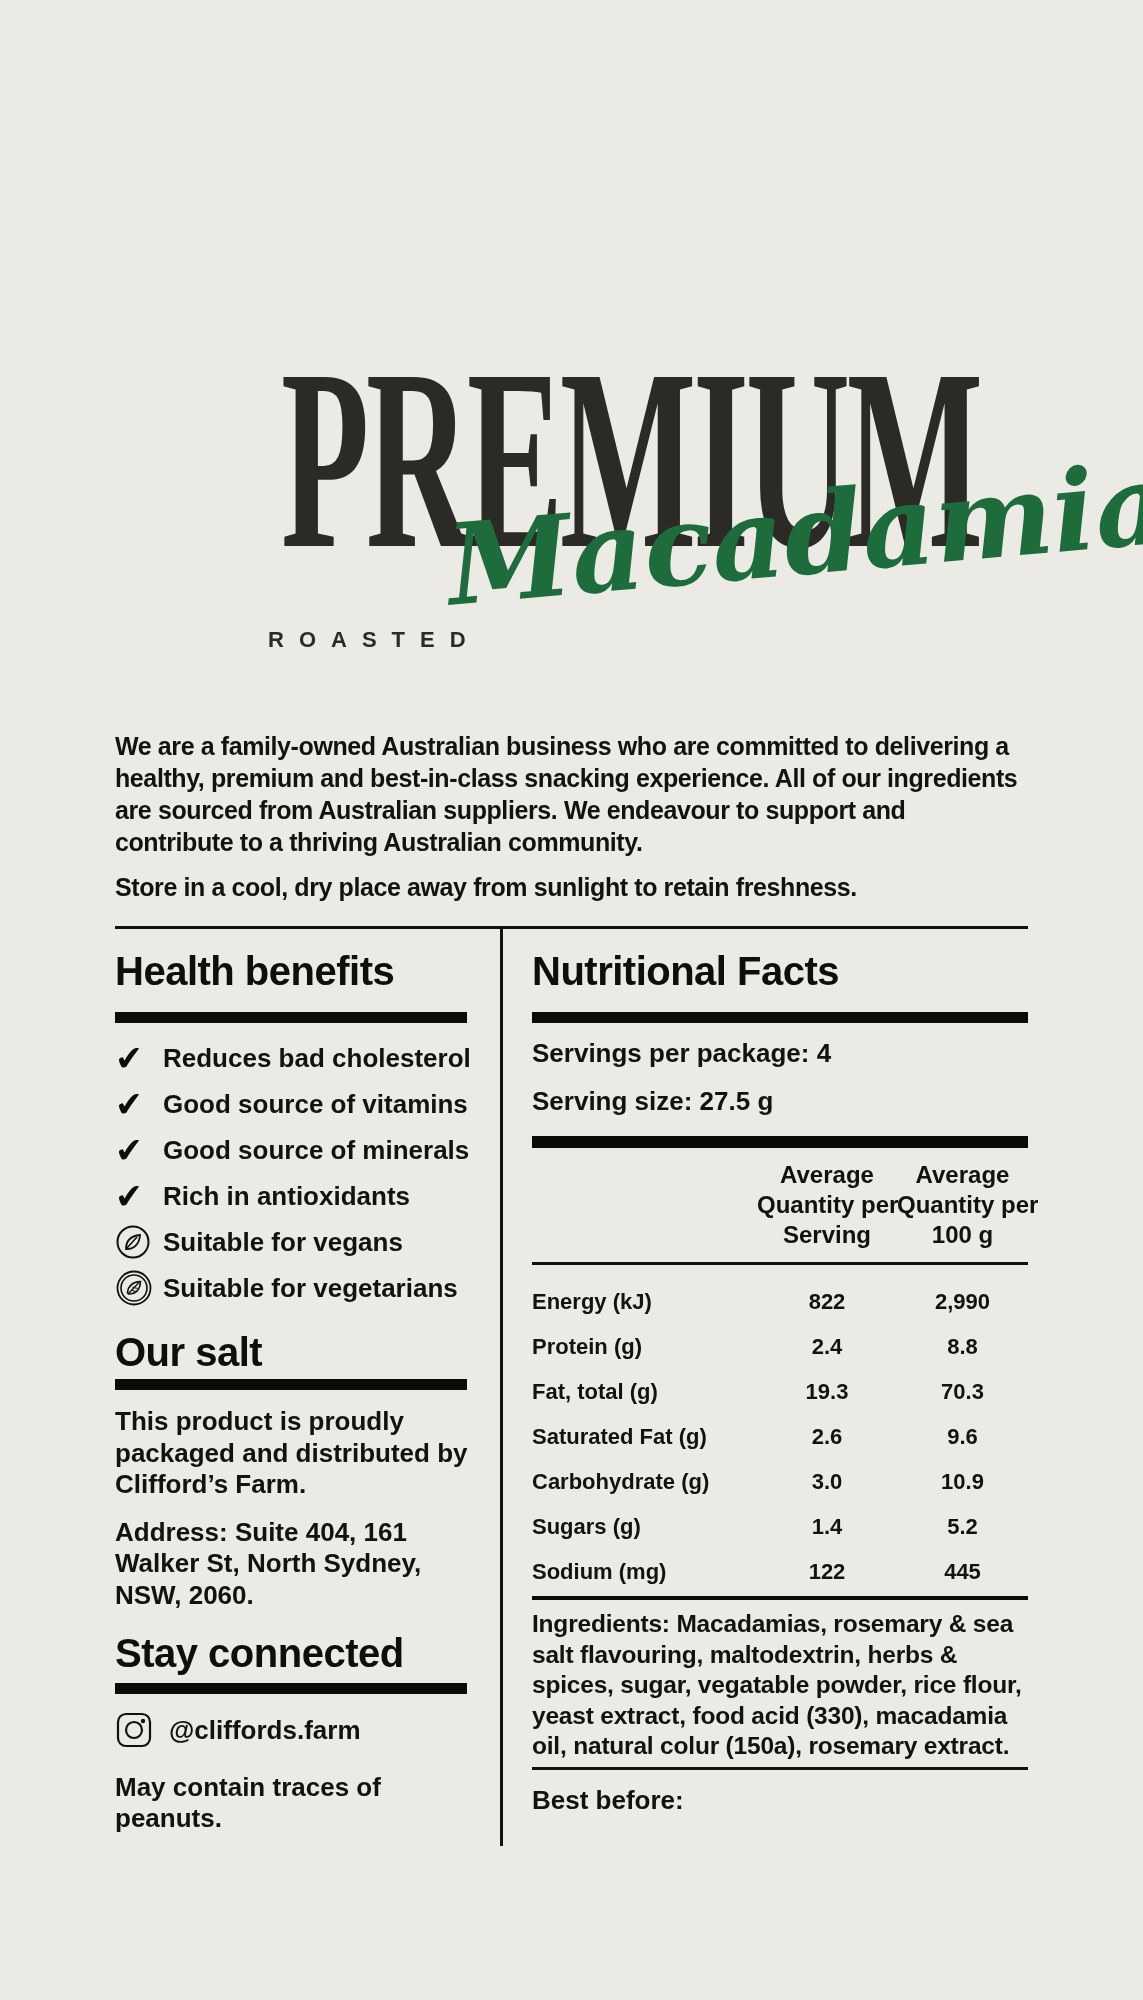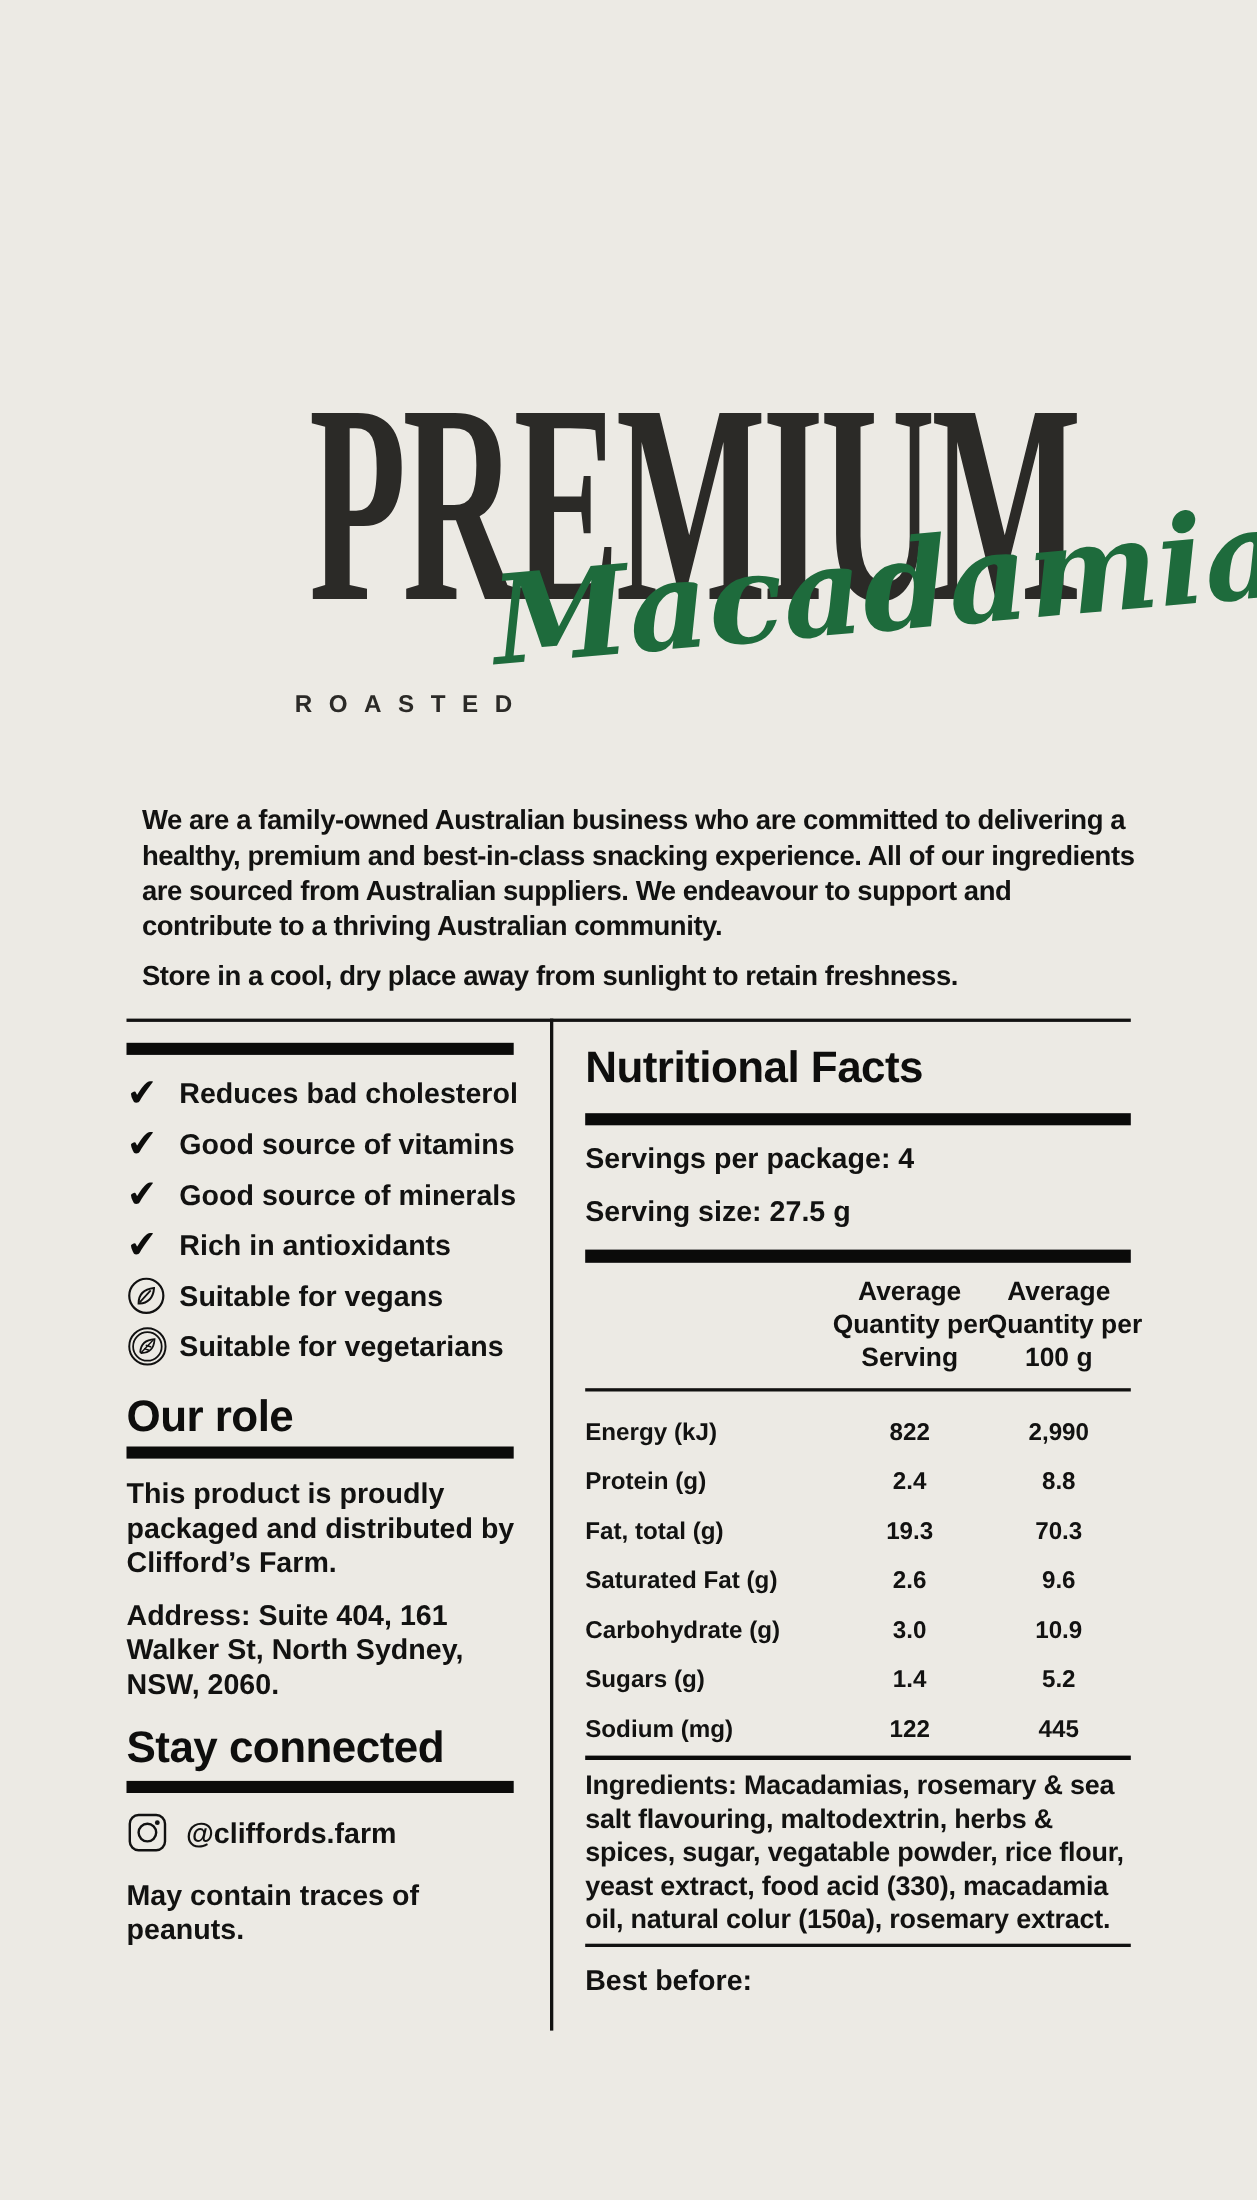--- a/index.html
+++ b/index.html
@@ -24,21 +24,21 @@
     white-space:nowrap;z-index:1;
   }
   .macadamia{
     position:absolute;left:448px;top:488px;
     font-family:"DejaVu Serif","Liberation Serif",serif;
     font-style:italic;font-weight:bold;font-size:112px;line-height:1.4;
     color:#1E6B3C;transform:rotate(-5deg);transform-origin:center left;
     white-space:nowrap;z-index:2;
   }
   
-  .intro{position:absolute;left:129px;top:730px;width:915px;}
+  .intro{position:absolute;left:115px;top:730px;width:915px;}
   .intro p{
     margin:0;font-size:25px;font-weight:bold;line-height:32px;
     letter-spacing:-0.4px;color:#121211;
   }
   .intro p.storage{margin-top:13px;}
   
   .rule-top{position:absolute;left:115px;top:926px;width:913px;height:3px;background:#121211;}
   .v-divider{position:absolute;left:500px;top:926px;width:3px;height:920px;background:#121211;}
   
   h2{margin:0;font-size:40px;line-height:42px;font-weight:bold;color:#0e0e0d;letter-spacing:-0.5px;}
@@ -101,20 +101,21 @@
 
   <section class="intro">
     <p>We are a family-owned Australian business who are committed to delivering a healthy, premium and best-in-class snacking experience. All of our ingredients are sourced from Australian suppliers. We endeavour to support and contribute to a thriving Australian community.</p>
     <p class="storage">Store in a cool, dry place away from sunlight to retain freshness.</p>
   </section>
 
   <div class="rule-top"></div>
   <div class="v-divider"></div>
 
   <aside class="left-col col">
+    <h2>Health benefits</h2>
     <div class="bar"></div>
 
     <ul class="benefits">
       <li>
         <span class="ic">
             <span class="check">✔</span>
           </span>
         <span class="lbl">Reduces bad cholesterol</span>
       </li>
       <li>
@@ -151,21 +152,21 @@
             <circle cx="19" cy="19" r="16.5" fill="none" stroke="#111" stroke-width="1.8"></circle>
             <circle cx="19" cy="19" r="13" fill="none" stroke="#111" stroke-width="1.6"></circle>
             <path d="M12.5 24 C13 17 17 13 25.5 12.5 C25 21 21 25 13.5 25 Z" fill="none" stroke="#111" stroke-width="1.6"></path>
             <path d="M13.5 24.5 L24 13.5 M16 21 L20.5 22.5 M17.5 18 L22.5 19.5" fill="none" stroke="#111" stroke-width="1.3"></path>
           </svg>
         </span>
         <span class="lbl">Suitable for vegetarians</span>
       </li>
     </ul>
 
-    <h2 class="h-our">Our role</h2>
+    <h2 class="h-our">Our salt</h2>
     <div class="bar b-our"></div>
     <p class="role-body">This product is proudly packaged and distributed by Clifford’s Farm.</p>
     <p class="role-address">Address: Suite 404, 161 Walker St, North Sydney, NSW, 2060.</p>
 
     <h2 class="h-stay">Stay connected</h2>
     <div class="bar b-stay"></div>
 
     <div class="contacts">
       <div class="contact-row">
         <span class="ic">

